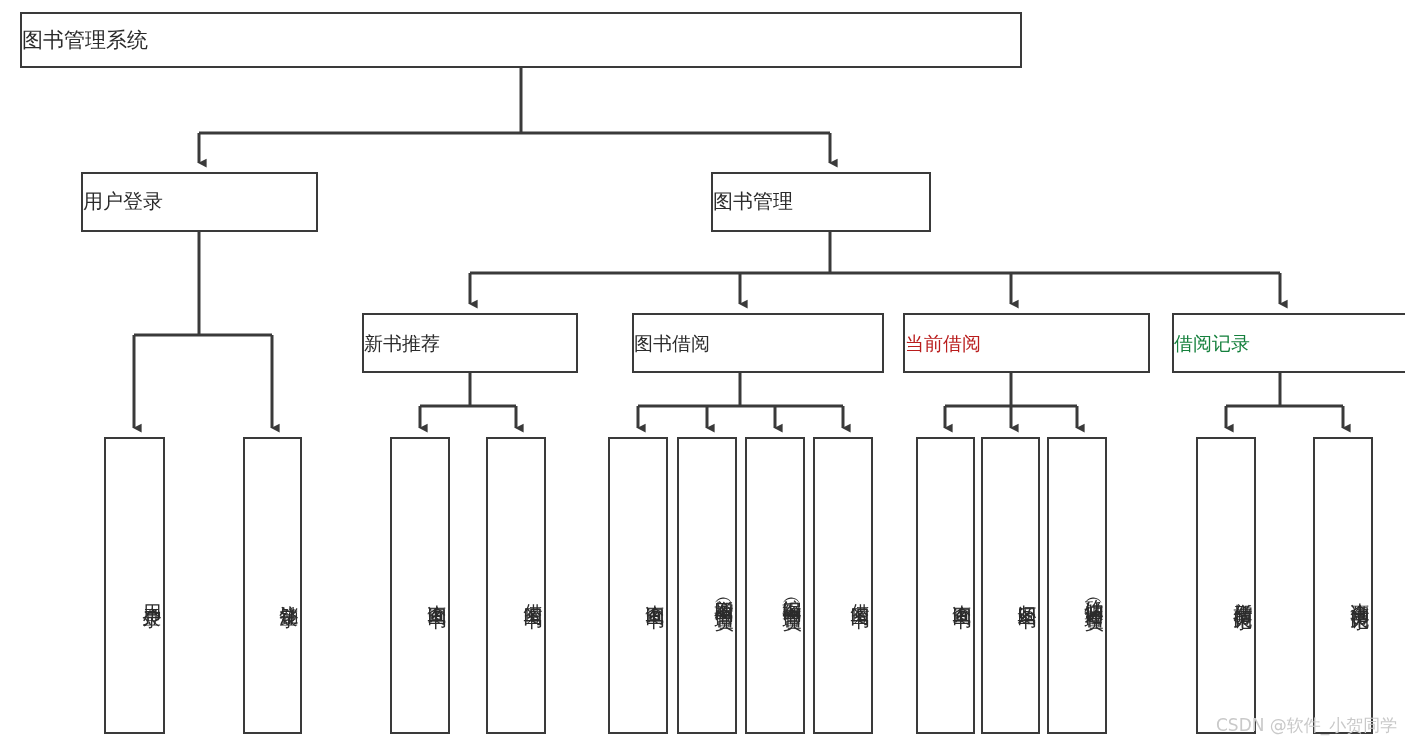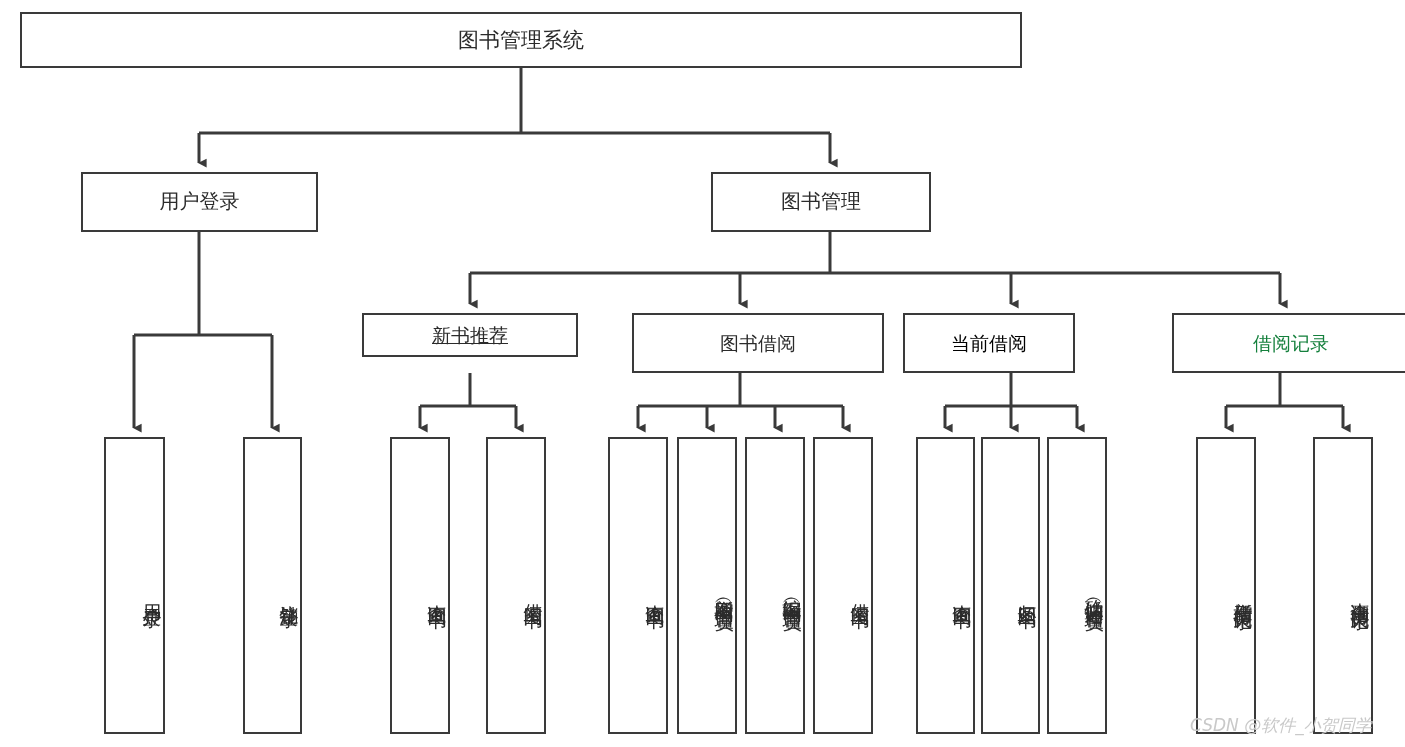--- a/index.html
+++ b/index.html
@@ -26,21 +26,20 @@
     height: 747px;
     pointer-events: none;
   }
   .node {
     position: absolute;
     box-sizing: border-box;
     background: #ffffff;
     border: 2px solid #3a3a3a;
     display: flex;
     align-items: center;
-    justify-content: center;
     text-align: center;
     color: #2b2b2b;
     line-height: 1.08;
     z-index: 2;
   }
   .node.root {
     font-size: 21px;
   }
   .node.level1 {
     font-size: 20px;
@@ -130,27 +129,27 @@
     <span>图书管理系统</span>
   </div>
 
   <div class="node level1" style="left: 81px; top: 172px; width: 237px; height: 60px; border-color: rgb(58, 58, 58); color: rgb(43, 43, 43);">
     <span>用户登录</span>
   </div>
   <div class="node level1" style="left: 711px; top: 172px; width: 220px; height: 60px; border-color: rgb(58, 58, 58); color: rgb(43, 43, 43);">
     <span>图书管理</span>
   </div>
 
-  <div class="node level2" style="left: 362px; top: 313px; width: 216px; height: 44px; border-color: rgb(58, 58, 58); color: rgb(43, 43, 43); text-decoration: underline;">
+  <div class="node level2" style="left: 362px; top: 313px; width: 216px; height: 60px; border-color: rgb(58, 58, 58); color: rgb(43, 43, 43);">
     <span>新书推荐</span>
   </div>
   <div class="node level2" style="left: 632px; top: 313px; width: 252px; height: 60px; border-color: rgb(58, 58, 58); color: rgb(43, 43, 43);">
     <span>图书借阅</span>
   </div>
-  <div class="node level2" style="left: 903px; top: 313px; width: 172px; height: 60px; border-color: rgb(58, 58, 58); color: #000000;">
+  <div class="node level2" style="left: 903px; top: 313px; width: 247px; height: 60px; border-color: rgb(58, 58, 58); color: #b91c1c;">
     <span>当前借阅</span>
   </div>
   <div class="node level2" style="left: 1172px; top: 313px; width: 238px; height: 60px; border-color: rgb(58, 58, 58); color: #15803d;">
     <span>借阅记录</span>
   </div>
 
   <div class="node leaf" style="left: 104px; top: 437px; width: 61px; height: 297px; border-color: rgb(58, 58, 58); color: rgb(43, 43, 43);">
     <span class="vtext">用户登录</span>
   </div>
   <div class="node leaf" style="left: 243px; top: 437px; width: 59px; height: 297px; border-color: rgb(58, 58, 58); color: rgb(43, 43, 43);">
@@ -183,15 +182,15 @@
   <div class="node leaf" style="left: 1047px; top: 437px; width: 60px; height: 297px; border-color: rgb(58, 58, 58); color: rgb(43, 43, 43);">
     <span class="vtext">确认归还（管理员）</span>
   </div>
   <div class="node leaf" style="left: 1196px; top: 437px; width: 60px; height: 297px; border-color: rgb(58, 58, 58); color: rgb(43, 43, 43);">
     <span class="vtext">新增借阅记录</span>
   </div>
   <div class="node leaf" style="left: 1313px; top: 437px; width: 60px; height: 297px; border-color: rgb(58, 58, 58); color: rgb(43, 43, 43);">
     <span class="vtext">查询借阅记录</span>
   </div>
 
-  <div class="watermark" style="left: 1190px; top: 714px; font-style: italic;">CSDN @软件_小贺同学</div>
+  <div class="watermark" style="left: 1216px; top: 714px;">CSDN @软件_小贺同学</div>
 
 </div>
 
 </body></html>

